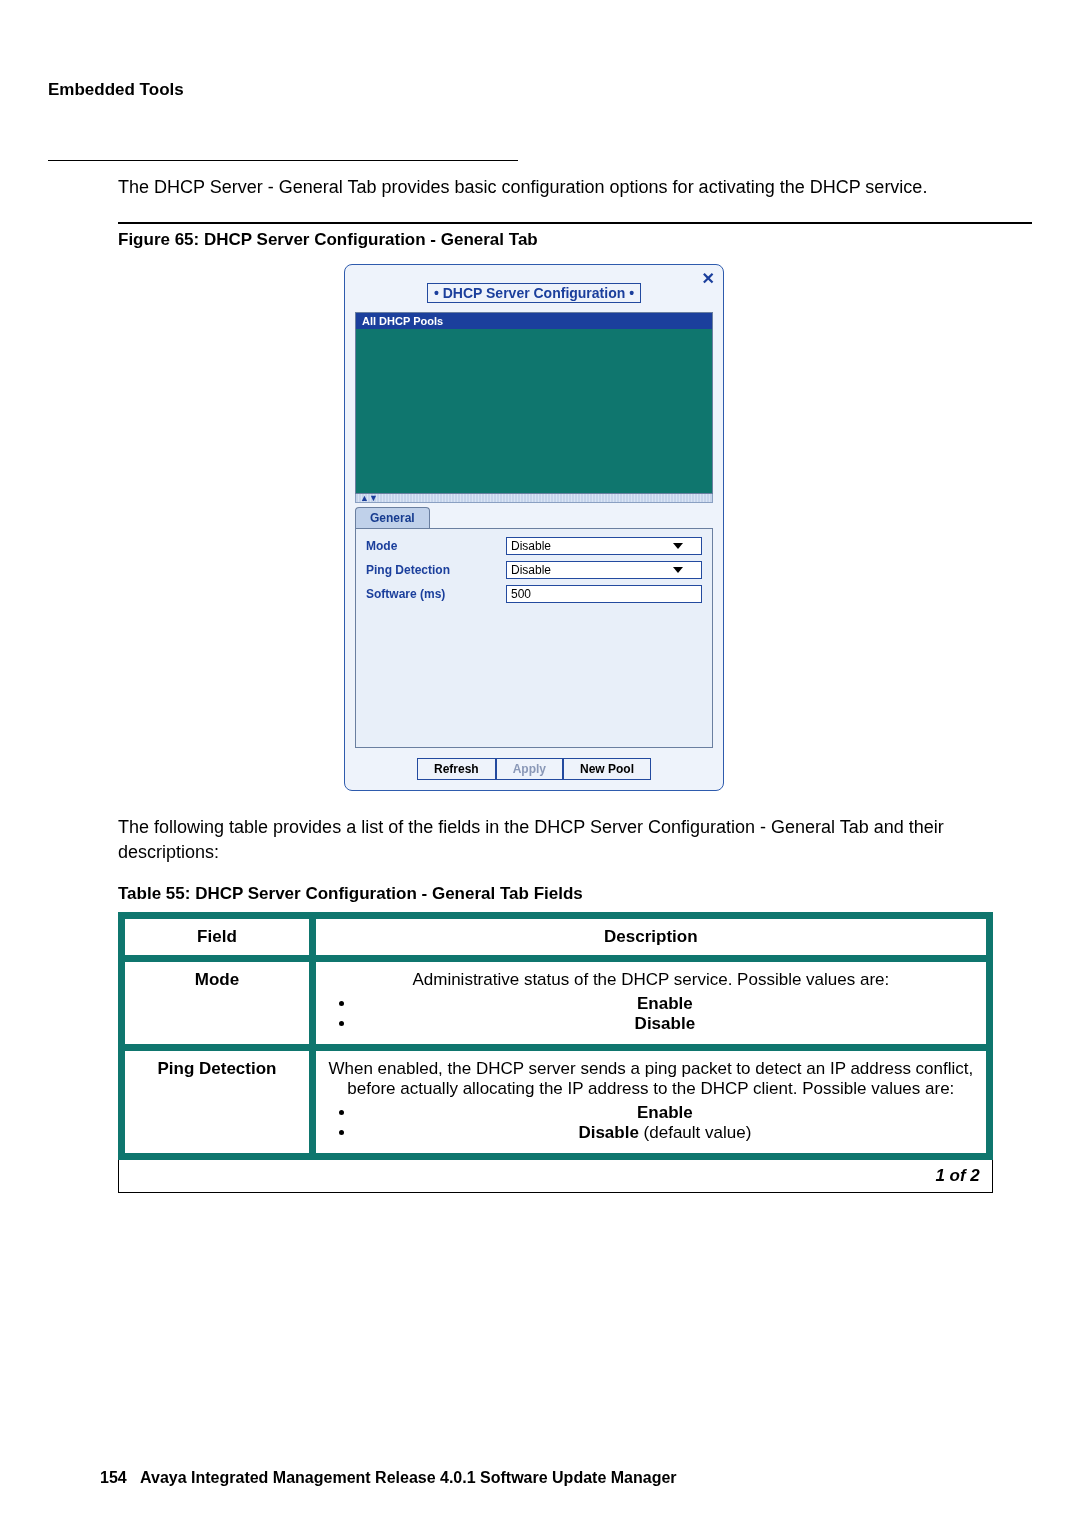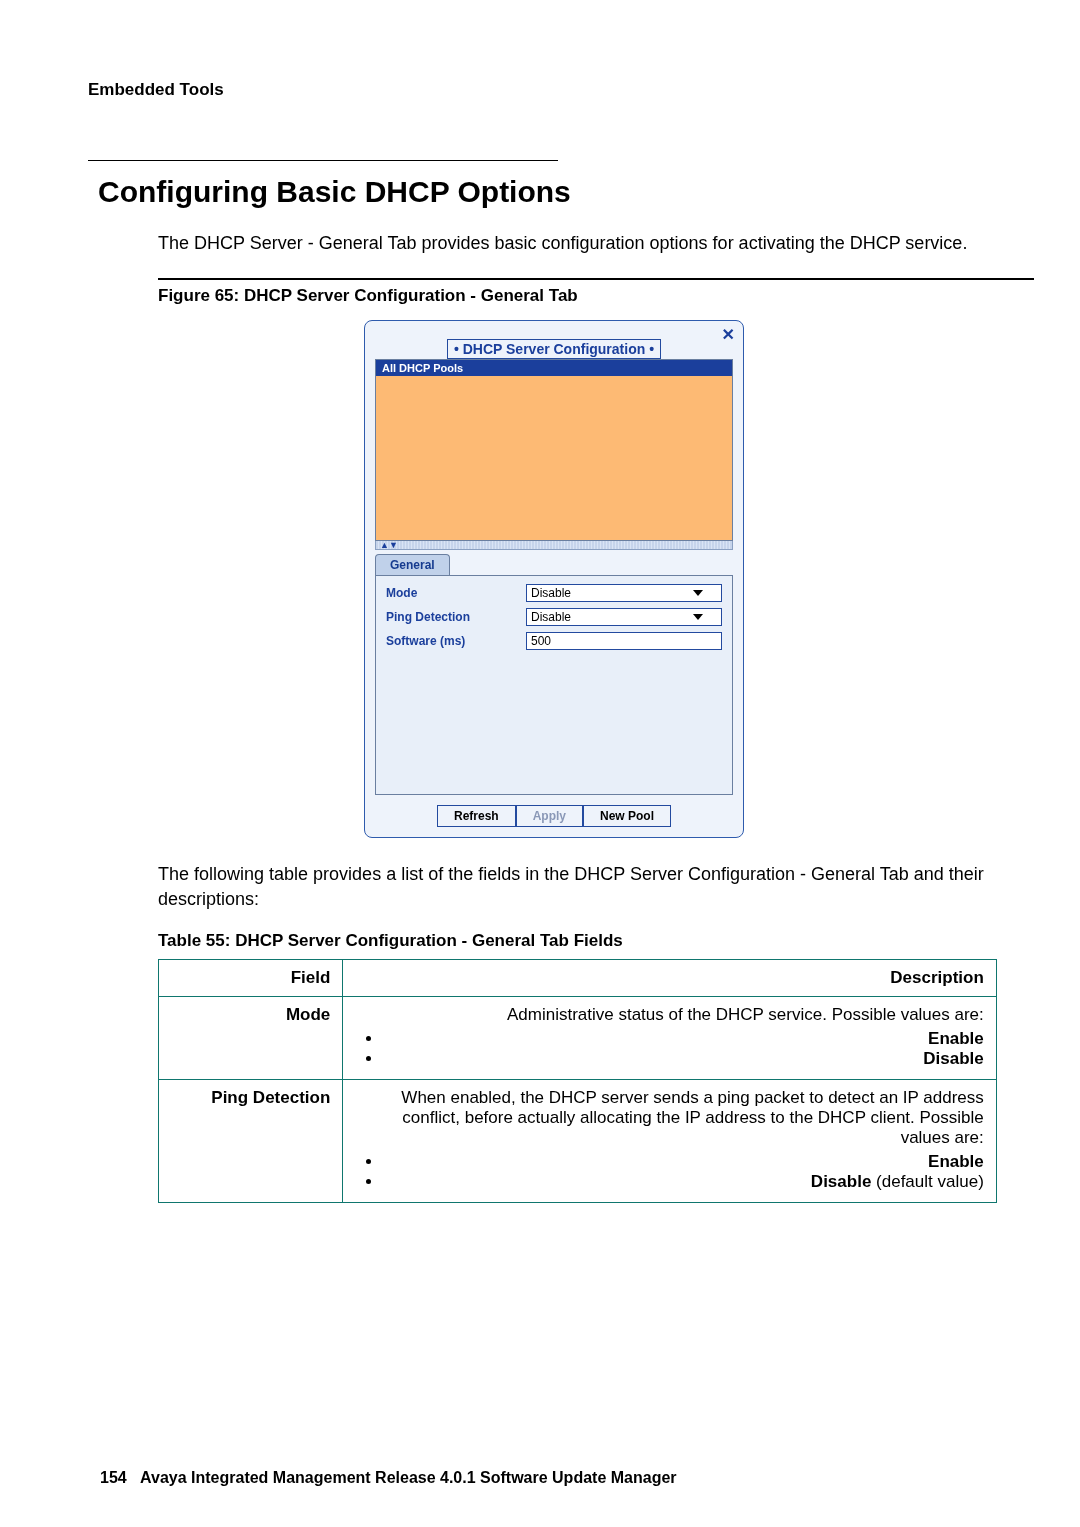--- a/index.html
+++ b/index.html
@@ -4,21 +4,21 @@
 <style>
   body {
     margin: 0;
     padding: 0;
     background: #fff;
     font-family: Arial, Helvetica, sans-serif;
     color: #000;
     width: 1080px;
   }
   .page {
-    padding: 80px 60px 40px 88px;
+    padding: 80px 60px 40px 48px;
     box-sizing: border-box;
     min-height: 1527px;
     position: relative;
   }
   .page-header {
     font-weight: bold;
     font-size: 17px;
     margin-bottom: 60px;
   }
   .hr-short {
@@ -76,24 +76,24 @@
   .dlg-title {
     display: inline-block;
     font-size: 14px;
     color: #1b3f9c;
     font-weight: bold;
     border: 1px solid #234a9f;
     padding: 1px 6px;
     background: #eef3fb;
   }
   .pool-box {
-    margin-top: 0;
+    margin-top: 9px;
     height: 180px;
     border: 1px solid #6a7fa0;
-    background: #fdba74;
+    background: #0f766e;
     position: relative;
   }
   .pool-head {
     background: #1b3f9c;
     color: #fff;
     font-size: 11px;
     font-weight: bold;
     padding: 2px 6px;
   }
   .splitter {
@@ -181,23 +181,23 @@
     margin-top: 20px;
     margin-bottom: 8px;
   }
   table.desc {
     border-collapse: collapse;
     width: 90%;
     margin-left: 70px;
     font-size: 17px;
   }
   table.desc th, table.desc td {
-    border: 1px solid #0f766e;
+    border: 7px solid #0f766e;
     padding: 8px 12px;
-    text-align: right;
+    text-align: center;
     vertical-align: top;
   }
   table.desc th { font-weight: bold; }
   .cell-mode-label { font-weight: bold; }
   ul.bullets {
     margin: 4px 0 2px 28px;
     padding: 0;
     list-style: disc;
   }
   ul.bullets li { margin: 0; }
@@ -222,21 +222,20 @@
     margin-left: 40px;
   }
 </style>
 </head>
 <body>
 
 <div class="page">
   <div class="page-header">Embedded Tools</div>
 
   <hr class="hr-short">
-  <h1 class="section-title">Configuring Basic DHCP Options</h1>
 
   <div class="indent-block">The DHCP Server - General Tab provides basic configuration options for activating the DHCP service.</div>
 
   <hr class="figure-sep">
   <div class="figure-caption">Figure 65: DHCP Server Configuration - General Tab</div>
 
   <div class="dialog-wrap">
     <div class="dialog">
       <span class="close-x">✕</span>
       <div class="dlg-title-row">
@@ -311,17 +310,18 @@
         <td>
           <span>When enabled, the DHCP server sends a ping packet to detect an IP address conflict, before actually allocating the IP address to the DHCP client. Possible values are:</span>
           <ul class="bullets">
             <li><b>Enable</b><span></span></li>
             <li><b>Disable</b><span> (default value)</span></li>
           </ul>
         </td>
       </tr>
     </tbody>
   </table>
+  <div class="table-foot">1 of 2</div>
 
   <div class="page-footer">
     <span>154</span>&nbsp;&nbsp;&nbsp;<span>Avaya Integrated Management Release 4.0.1 Software Update Manager</span>
   </div>
 </div>
 
 </body></html>

